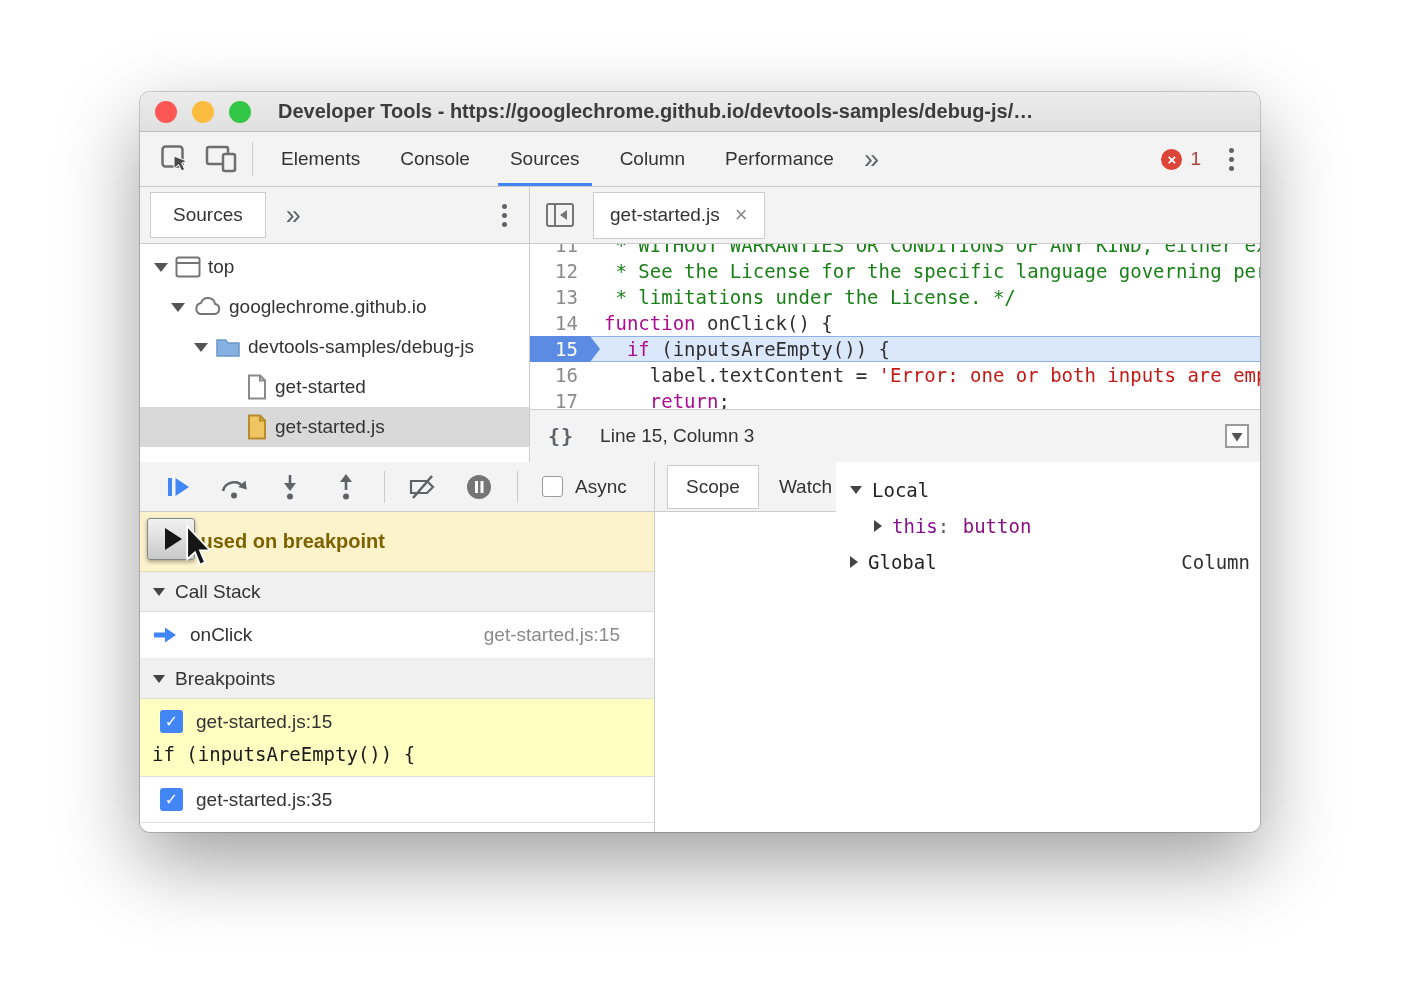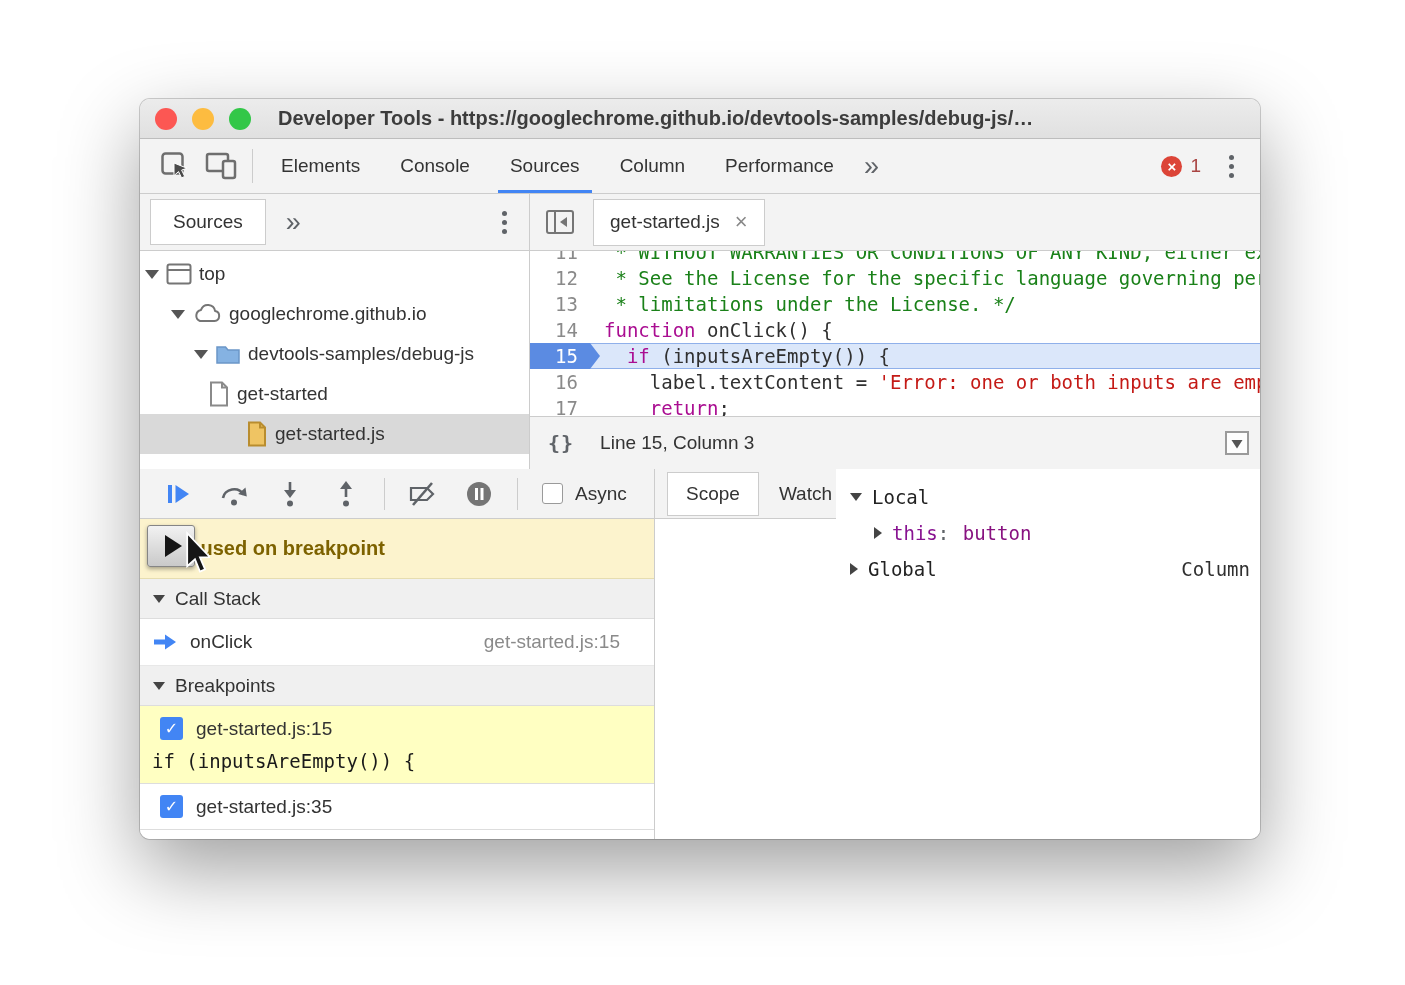--- a/index.html
+++ b/index.html
@@ -1,19 +1,19 @@
 <!DOCTYPE html>
 <html><head>
 <meta charset="utf-8">
 <style>
   * { box-sizing: border-box; margin: 0; padding: 0; }
   html,body { width:1405px; height:985px; background:#ffffff; font-family:"Liberation Sans","DejaVu Sans",sans-serif; }
   .canvas { position:relative; width:1405px; height:985px; background:#fff; overflow:hidden; }
 
-  .window { position:absolute; left:140px; top:99px; width:1120px; height:740px; border-radius:10px; background:#fff;
+  .window { position:absolute; left:140px; top:92px; width:1120px; height:740px; border-radius:10px; background:#fff;
             box-shadow:0 30px 80px rgba(0,0,0,.38), 0 0 0 1px rgba(0,0,0,.18); overflow:hidden; display:flex; flex-direction:column; }
 
   
   .titlebar { height:40px; flex:0 0 auto; background:linear-gradient(#ececec,#e0e0e0); border-bottom:1px solid #bdbdbd; display:flex; align-items:center; position:relative; }
   .traffic { position:absolute; left:15px; top:9px; display:flex; gap:15px; }
   .light { width:22px; height:22px; border-radius:50%; display:block; }
   .light.red { background:#fc5753; } .light.yellow { background:#fdbc40; } .light.green { background:#33c748; }
   .title { margin-left:138px; font-size:20px; font-weight:600; color:#3c3c3c; white-space:nowrap; overflow:hidden; }
 
   
@@ -178,21 +178,21 @@
                 <span>Sources</span>
               </div>
             <div class="nav-more">»</div>
             <span class="kebab nav-kebab">
                 <i></i>
                 <i></i>
                 <i></i>
               </span>
           </div>
           <div class="tree">
-            <div class="trow" style="padding-left:5px">
+            <div class="trow" style="padding-left:14px">
               <span class="tri-d"></span>
               <span class="ticon">
                 <svg width="26" height="22" viewBox="0 0 26 22">
                     <rect x="1.5" y="1.5" width="23" height="19" rx="2" fill="none" stroke="#757575" stroke-width="2"></rect>
                     <line x1="1.5" y1="7" x2="24.5" y2="7" stroke="#757575" stroke-width="2"></line>
                   </svg>
               </span>
               <span>top</span>
             </div>
             <div class="trow" style="padding-left:31px">
@@ -206,21 +206,21 @@
             </div>
             <div class="trow" style="padding-left:54px">
               <span class="tri-d"></span>
               <span class="ticon">
                 <svg width="26" height="22" viewBox="0 0 26 22">
                     <path d="M2 4 h8.5 l2.5 3 H24 v13 H2 Z" fill="#85b2e2" stroke="#6b96c8" stroke-width="1.5"></path>
                   </svg>
               </span>
               <span>devtools-samples/debug-js</span>
             </div>
-            <div class="trow" style="padding-left:68px">
+            <div class="trow" style="padding-left:106px">
               <span class="ticon">
                 <svg width="22" height="26" viewBox="0 0 22 26">
                     <path d="M3 1.5 h11 l5 5 V24.5 H3 Z" fill="#fff" stroke="#8a8a8a" stroke-width="2"></path>
                     <path d="M14 1.5 v5 h5" fill="none" stroke="#8a8a8a" stroke-width="2"></path>
                   </svg>
               </span>
               <span>get-started</span>
             </div>
             <div class="trow sel" style="padding-left:106px">
               <span class="ticon">

